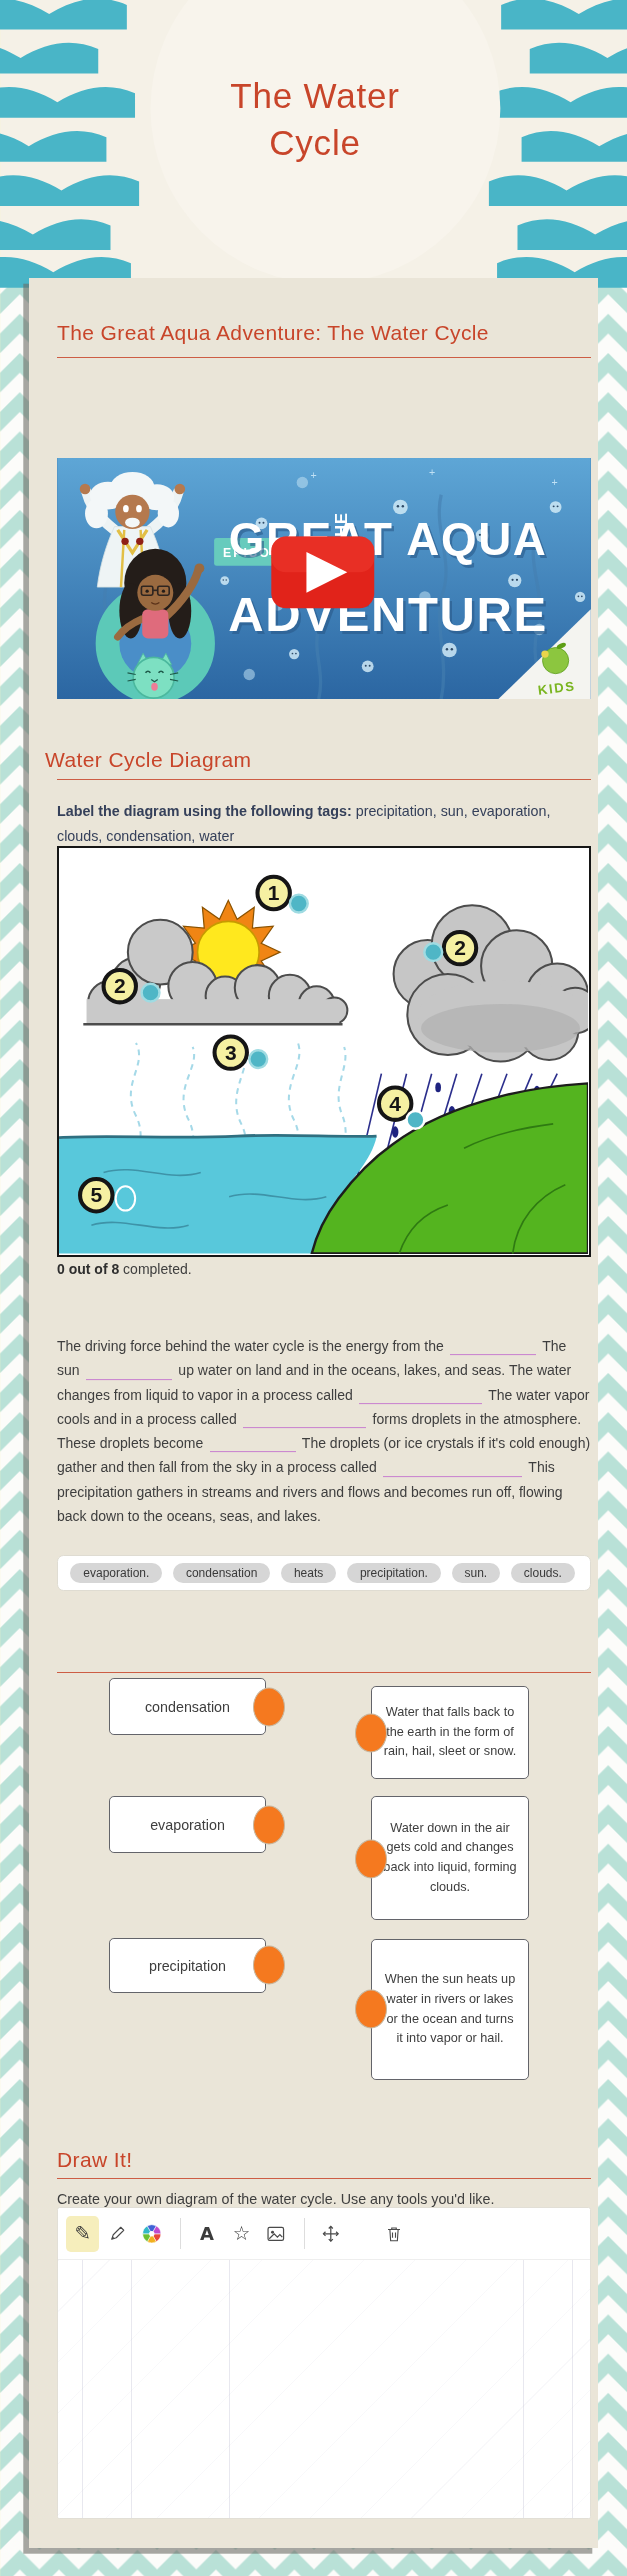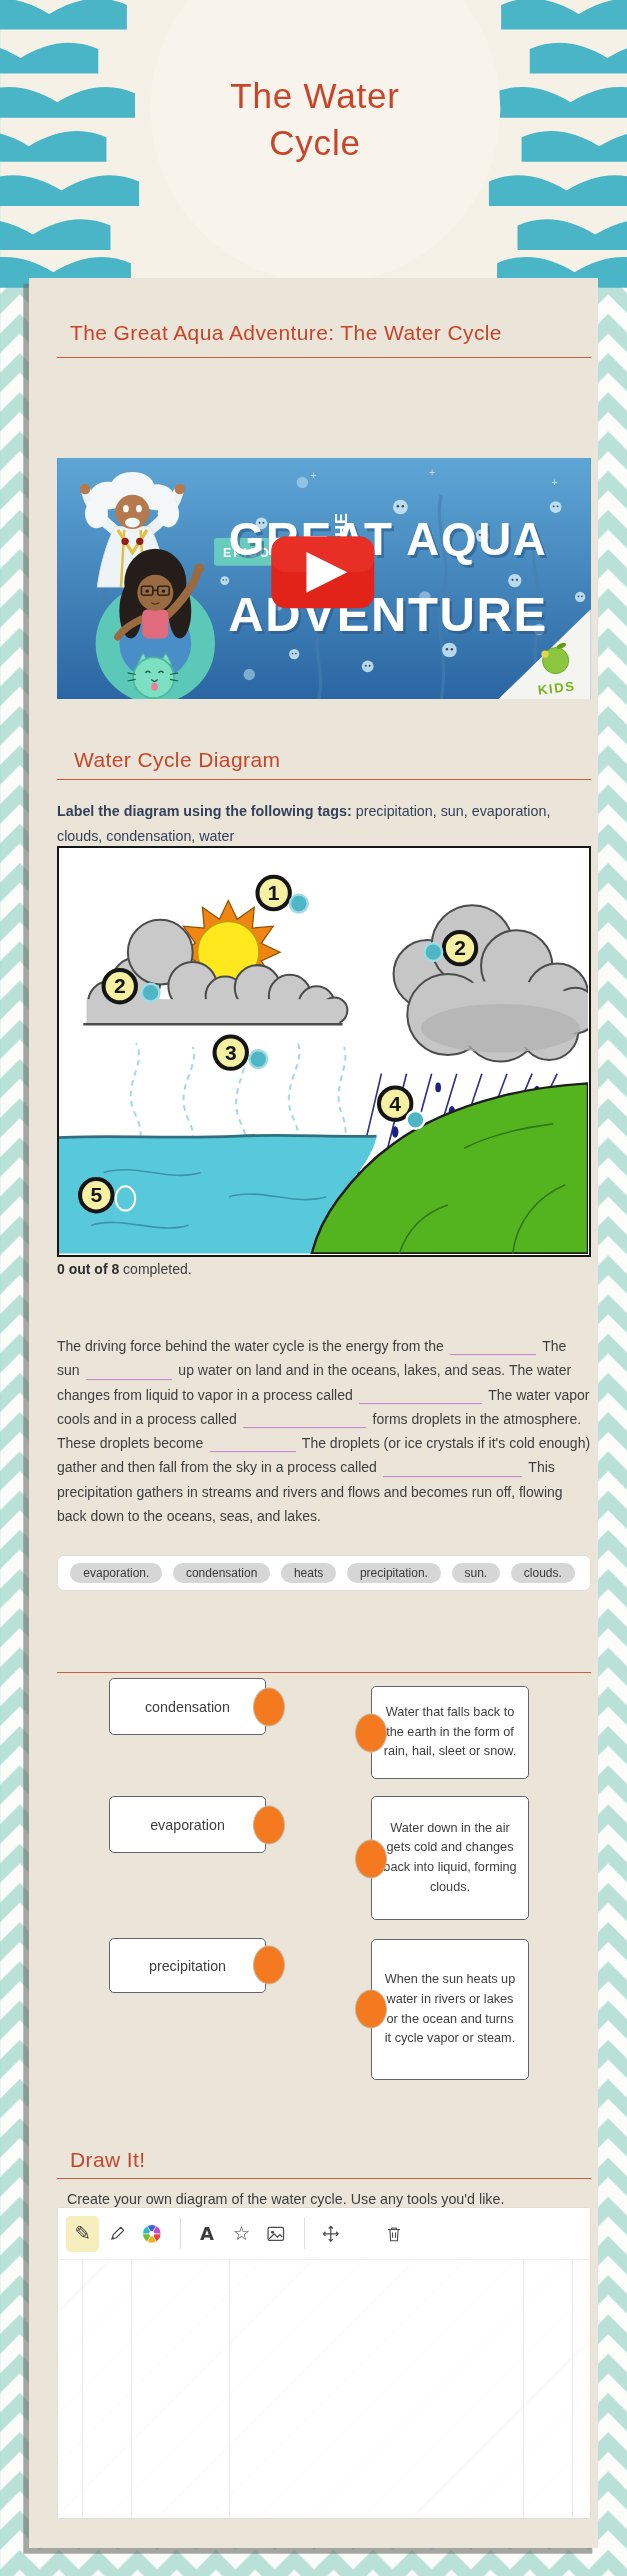--- a/index.html
+++ b/index.html
@@ -1,25 +1,25 @@
 <!DOCTYPE html>
 <html style="--accent-red: #c8452a; --teal-wave: #49b5c7; --mint-chevron: #b9e1d7; --paper: #eae5d8; --orange-dot: #f5791f; --blank-purple: #c87fd0; --navy-text: #35405a; --body-text: #3e3e3e; --pill-gray: #d6d6d6; --play-red: #e1231a; --marker-yellow: #f5f0a2;font-size:13px"><head>
 <meta charset="utf-8">
 <style>
   html,body{margin:0;padding:0;}
   body{font-family:"Liberation Sans", sans-serif; background:#fff;}
-  #page{position:relative;width:628px;height:2576px;overflow:hidden;background:#5eead4;}
+  #page{position:relative;width:628px;height:2576px;overflow:hidden;background:#fef9c3;}
   #bg-svg{position:absolute;left:0;top:0;z-index:0;}
   .header-title{position:absolute;left:217px;top:72px;width:196px;text-align:center;
     font-size:35px;line-height:47px;color:var(--accent-red,#c8452a);z-index:2;letter-spacing:0.8px;}
   #card{position:absolute;left:29px;top:278px;width:569px;height:2270px;
     background:var(--paper,#eae5d8);z-index:1;
     box-shadow:-5.7px 5.7px 0 rgba(108,108,102,.6);}
   .abs{position:absolute;}
-  .sec-title{font-size:21px;color:var(--accent-red,#c8452a);letter-spacing:0.4px;white-space:nowrap;margin-left:13px;}
+  .sec-title{font-size:21px;color:var(--accent-red,#c8452a);letter-spacing:0.4px;white-space:nowrap;}
   .sec-rule{width:534px;border-top:1.6px solid var(--accent-red,#c8452a);opacity:.85;height:0;}
   .body-text{font-size:14.3px;line-height:29px;color:var(--body-text,#3e3e3e);width:534px;}
   .label-line{font-size:14.3px;line-height:24.5px;color:var(--navy-text,#35405a);width:534px;}
   .label-line b{font-weight:bold;}
   .video-box{width:534px;height:241px;overflow:hidden;background:#3b77ad;cursor:pointer;}
   .diagram-box{width:534px;height:411px;border:2.5px solid #161616;background:#fff;box-sizing:border-box;}
   .progress{font-size:14px;color:#3e3e3e;}
   .progress b{font-weight:bold;color:#2e2e2e;}
   .cloze{font-size:14px;line-height:24px;color:var(--body-text,#3e3e3e);width:534px;}
   .blank{display:inline-block;height:16.3px;border-bottom:1.6px solid var(--blank-purple,#c87fd0);
@@ -202,21 +202,21 @@
           <text x="612" y="287" text-anchor="middle" font-size="16" font-weight="bold" fill="#7ab520" letter-spacing="2" transform="rotate(-7 612 287)">KIDS</text>
         </g>
         <g transform="translate(325,140)" style="cursor:pointer;">
           <rect x="-63" y="-44" width="126" height="88" rx="18" fill="#e1231a"></rect>
           <rect x="-63" y="-44" width="126" height="44" rx="18" fill="#ef3b30" opacity=".5"></rect>
           <polygon points="-20,-25 30,0 -20,25" fill="#ffffff"></polygon>
         </g>
       </svg>
     </div>
 
-    <div class="abs sec-title" style="left:32px;top:470px;">Water Cycle Diagram</div>
+    <div class="abs sec-title" style="left:16px;top:470px;">Water Cycle Diagram</div>
     <div class="abs sec-rule" style="left:28px;top:501px;"></div>
     <div class="abs label-line" style="left:28px;top:508px;margin-top:13px;">
       <b>Label the diagram using the following tags:</b><span> precipitation, sun, evaporation, clouds, condensation, water</span>
     </div>
 
     <div class="abs diagram-box" style="left:28px;top:568px;">
       <svg id="diagram-svg" width="529" height="406" viewBox="0 0 653 500">
         <rect width="653" height="500" fill="#fff"></rect>
         <g>
           <polygon id="sun-rays" fill="#f08514" stroke="#8a5200" stroke-width="1.5" points="273.0,128.0 249.6,138.9 264.4,160.0 238.7,157.7 241.0,183.4 219.9,168.6 209.0,192.0 198.1,168.6 177.0,183.4 179.3,157.7 153.6,160.0 168.4,138.9 145.0,128.0 168.4,117.1 153.6,96.0 179.3,98.3 177.0,72.6 198.1,87.4 209.0,64.0 219.9,87.4 241.0,72.6 238.7,98.3 264.4,96.0 249.6,117.1"></polygon>
@@ -333,28 +333,28 @@
     <div id="match-area">
         <div class="mbox mterm" style="left: 80px; top: 1400px; width: 157px; height: 57px;">condensation</div>
         <div class="mbox mdef" style="left: 342px; top: 1408px; width: 158px; height: 93px;">Water that falls back to the earth in the form of rain, hail, sleet or snow.</div>
         <div class="mdot" style="left: 240px; top: 1429px;"></div>
         <div class="mdot" style="left: 342px; top: 1455px;"></div>
         <div class="mbox mterm" style="left: 80px; top: 1518px; width: 157px; height: 57px;">evaporation</div>
         <div class="mbox mdef" style="left: 342px; top: 1518px; width: 158px; height: 124px;">Water down in the air gets cold and changes back into liquid, forming clouds.</div>
         <div class="mdot" style="left: 240px; top: 1547px;"></div>
         <div class="mdot" style="left: 342px; top: 1581px;"></div>
         <div class="mbox mterm" style="left: 80px; top: 1660px; width: 157px; height: 55px;">precipitation</div>
-        <div class="mbox mdef" style="left: 342px; top: 1661px; width: 158px; height: 141px;">When the sun heats up water in rivers or lakes or the ocean and turns it cycle vapor or steam.</div>
+        <div class="mbox mdef" style="left: 342px; top: 1661px; width: 158px; height: 141px;">When the sun heats up water in rivers or lakes or the ocean and turns it into vapor or hail.</div>
         <div class="mdot" style="left: 240px; top: 1687px;"></div>
         <div class="mdot" style="left: 342px; top: 1731px;"></div>
       </div>
 
     <div class="abs sec-title" style="left:28px;top:1870px;">Draw It!</div>
     <div class="abs sec-rule" style="left:28px;top:1900px;"></div>
-    <div class="abs body-text" style="left:28px;top:1909px;line-height:24.5px;margin-left:10px;">Create your own diagram of the water cycle. Use any tools you'd like.</div>
+    <div class="abs body-text" style="left:28px;top:1909px;line-height:24.5px;">Create your own diagram of the water cycle. Use any tools you'd like.</div>
 
     <div class="abs draw-widget" style="left:28px;top:1929px;">
       <div class="toolbar" id="draw-toolbar">
           <button class="tool-btn active">✎</button>
           <button class="tool-btn">
             <svg viewBox="0 0 24 24" width="18" height="18">
               <path d="M5 19 L7 13 L17 3 L21 7 L11 17 Z" fill="none" stroke="#4a4a4a" stroke-width="1.5" stroke-linejoin="round"></path>
               <path d="M5 19 L9 18 L6 15 Z" fill="#4a4a4a"></path>
             </svg>
           </button>

